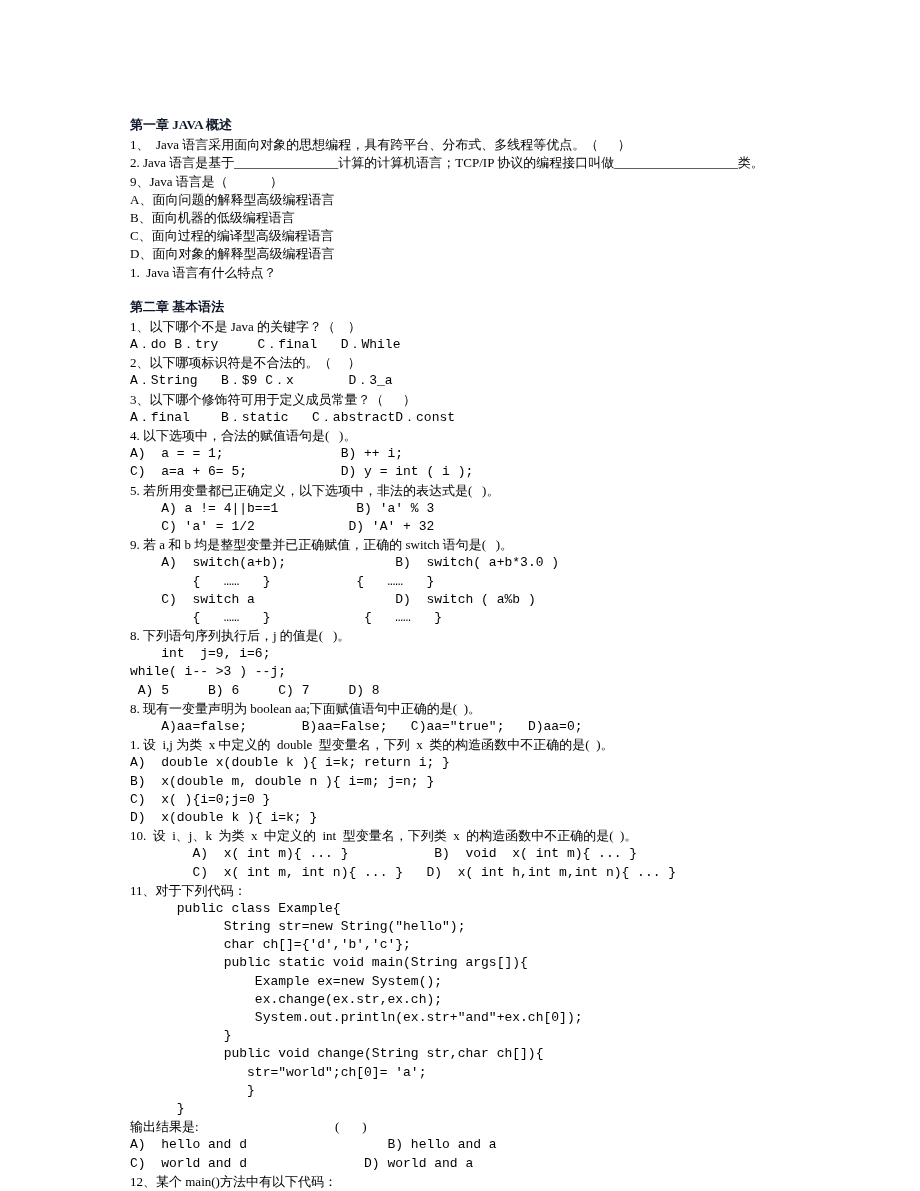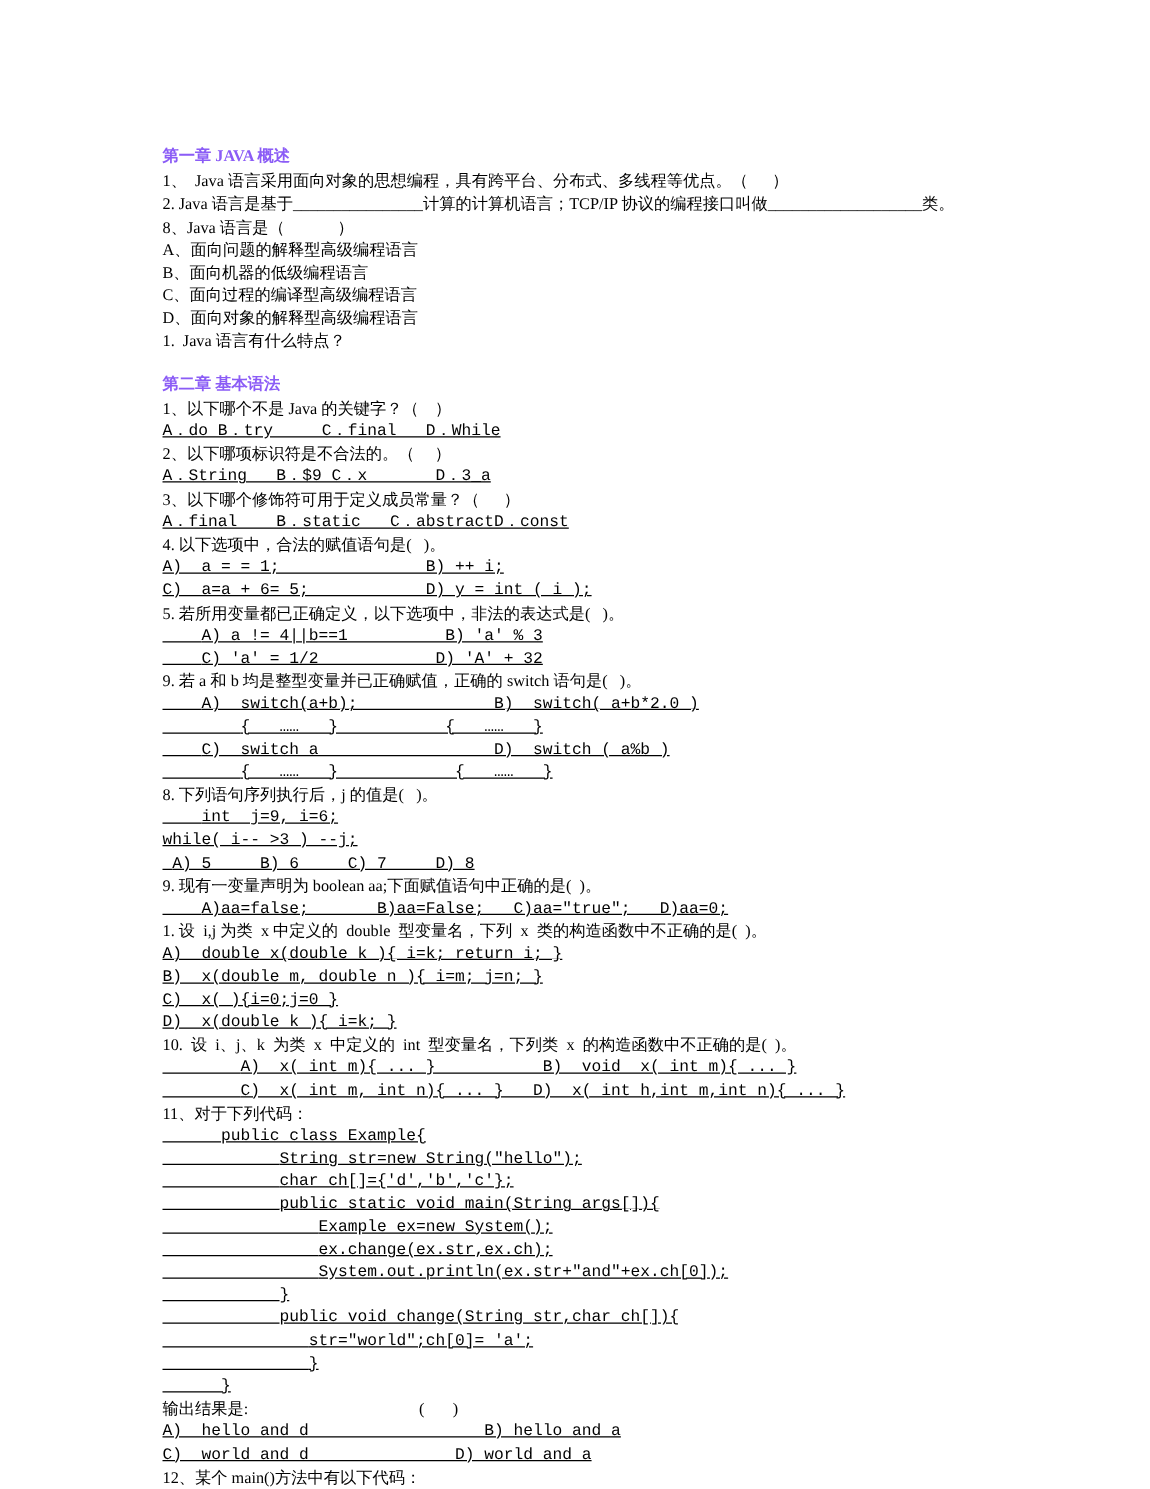--- a/index.html
+++ b/index.html
@@ -7,41 +7,40 @@
     font-size: 13px;
     line-height: 1.4;
     background: #fff;
     color: #000;
     margin: 0;
     padding: 110px 130px 40px 130px;
     width: 920px;
     box-sizing: border-box;
   }
   .heading {
-    color: #8b5cf6;
+    color: #0f172a;
     font-weight: bold;
     margin-top: 6px;
     margin-bottom: 2px;
   }
   .line {
     white-space: pre-wrap;
     margin: 0;
   }
   .code {
     font-family: "Courier New", monospace;
-    text-decoration: underline;
   }
 </style>
 </head>
 <body>
 
 <div class="heading">第一章  JAVA 概述</div>
 <p class="line">1、  Java 语言采用面向对象的思想编程，具有跨平台、分布式、多线程等优点。（      ）</p>
 <p class="line">2. Java 语言是基于________________计算的计算机语言；TCP/IP 协议的编程接口叫做___________________类。</p>
-<p class="line">8、Java 语言是（             ）</p>
+<p class="line">9、Java 语言是（             ）</p>
 <p class="line">A、面向问题的解释型高级编程语言</p>
 <p class="line">B、面向机器的低级编程语言</p>
 <p class="line">C、面向过程的编译型高级编程语言</p>
 <p class="line">D、面向对象的解释型高级编程语言</p>
 <p class="line">1.  Java 语言有什么特点？</p>
 
 <div style="height:10px"></div>
 
 <div class="heading">第二章 基本语法</div>
 <p class="line">1、以下哪个不是 Java 的关键字？（    ）</p>
@@ -50,29 +49,29 @@
 <p class="line code">A．String   B．$9 C．x       D．3_a</p>
 <p class="line">3、以下哪个修饰符可用于定义成员常量？（      ）</p>
 <p class="line code">A．final    B．static   C．abstractD．const</p>
 <p class="line">4. 以下选项中，合法的赋值语句是(   )。</p>
 <p class="line code">A)  a = = 1;               B) ++ i;</p>
 <p class="line code">C)  a=a + 6= 5;            D) y = int ( i );</p>
 <p class="line">5. 若所用变量都已正确定义，以下选项中，非法的表达式是(   )。</p>
 <p class="line code">    A) a != 4||b==1          B) 'a' % 3</p>
 <p class="line code">    C) 'a' = 1/2            D) 'A' + 32</p>
 <p class="line">9. 若 a 和 b 均是整型变量并已正确赋值，正确的 switch 语句是(   )。</p>
-<p class="line code">    A)  switch(a+b);              B)  switch( a+b*2.0 )</p>
+<p class="line code">    A)  switch(a+b);              B)  switch( a+b*3.0 )</p>
 <p class="line code">        {   ……   }           {   ……   }</p>
 <p class="line code">    C)  switch a                  D)  switch ( a%b )</p>
 <p class="line code">        {   ……   }            {   ……   }</p>
 <p class="line">8. 下列语句序列执行后，j 的值是(   )。</p>
 <p class="line code">    int  j=9, i=6;</p>
 <p class="line code">while( i-- &gt;3 ) --j;</p>
 <p class="line code"> A) 5     B) 6     C) 7     D) 8</p>
-<p class="line">9. 现有一变量声明为 boolean aa;下面赋值语句中正确的是(  )。</p>
+<p class="line">8. 现有一变量声明为 boolean aa;下面赋值语句中正确的是(  )。</p>
 <p class="line code">    A)aa=false;       B)aa=False;   C)aa="true";   D)aa=0;</p>
 <p class="line">1. 设  i,j 为类  x 中定义的  double  型变量名，下列  x  类的构造函数中不正确的是(  )。</p>
 <p class="line code">A)  double x(double k ){ i=k; return i; }</p>
 <p class="line code">B)  x(double m, double n ){ i=m; j=n; }</p>
 <p class="line code">C)  x( ){i=0;j=0 }</p>
 <p class="line code">D)  x(double k ){ i=k; }</p>
 <p class="line">10.  设  i、j、k  为类  x  中定义的  int  型变量名，下列类  x  的构造函数中不正确的是(  )。</p>
 <p class="line code">        A)  x( int m){ ... }           B)  void  x( int m){ ... }</p>
 <p class="line code">        C)  x( int m, int n){ ... }   D)  x( int h,int m,int n){ ... }</p>
 <p class="line">11、对于下列代码：</p>

